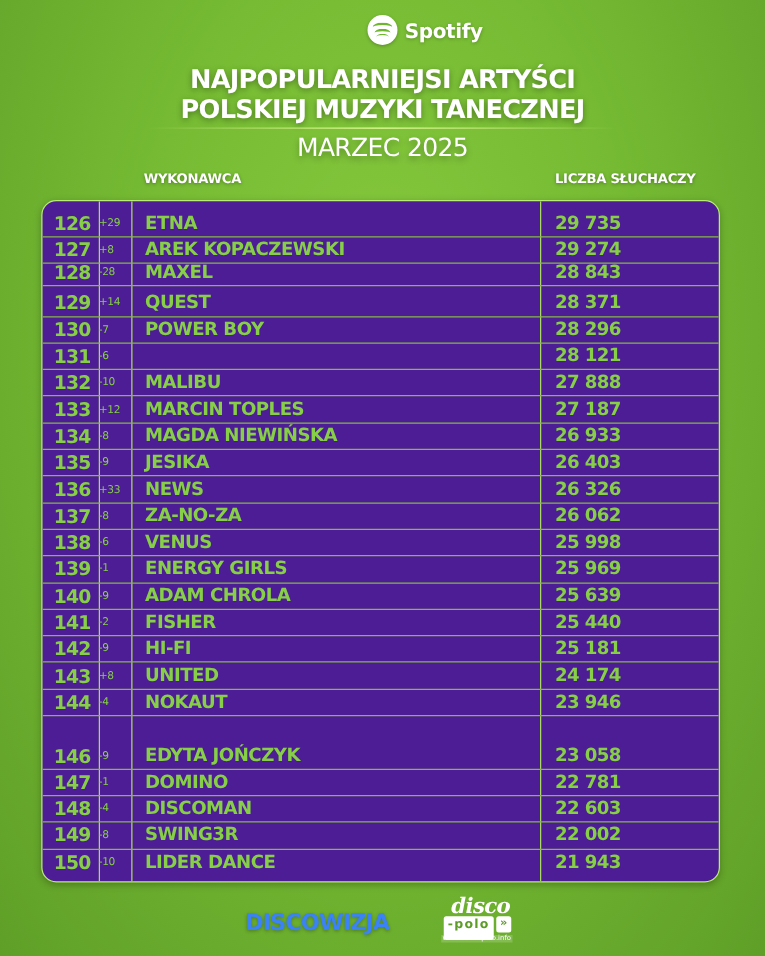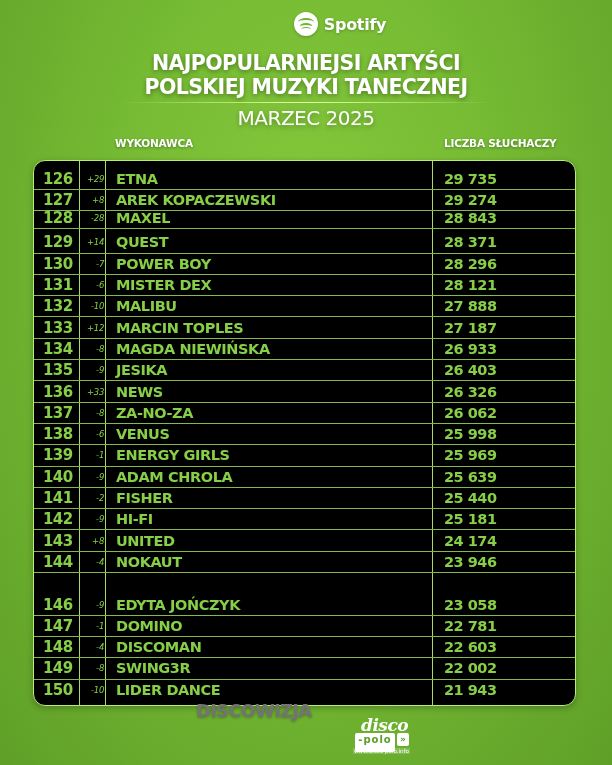--- a/index.html
+++ b/index.html
@@ -45,42 +45,42 @@
   }
   .col-head {
     position: absolute; top: 137px; color: #fff; font-weight: bold;
     font-size: 10.5px; letter-spacing: -0.2px;
     text-shadow: 0 1px 3px rgba(0,0,0,0.35);
   }
   .col-head.artist { left: 115px; }
   .col-head.listeners { left: 444px; }
   .table {
     position: absolute; left: 33px; top: 160px; width: 543px; height: 546px;
-    background: #000000;
+    background: #4c1d95;
     border: 1.5px solid #b9ec78;
     border-radius: 12px;
     box-sizing: border-box;
     overflow: hidden;
     box-shadow: 0 2px 6px rgba(0,0,0,0.25);
   }
   .vline {
     position: absolute; top: 0; bottom: 0; width: 1px; background: #a8d960;
   }
   .row {
     position: absolute; left: 0; width: 100%; height: 21.2px;
     border-bottom: 1px solid #86b84a; box-sizing: border-box;
   }
   .row.last { border-bottom: none; }
   .cell { position: absolute; top: 0; height: 20px; line-height: 21px; color: #86cf46; font-weight: bold; white-space: nowrap; }
   .c-rank { left: 9px; width: 38px; font-size: 15px; letter-spacing: -0.6px; }
-  .c-change { left: 45px; width: 25px; text-align: right; font-size: 8.5px; font-weight: normal; letter-spacing: -0.3px; font-style: italic; }
+  .c-change { left: 45px; width: 25px; text-align: left; font-size: 8.5px; font-weight: normal; letter-spacing: -0.3px; }
   .c-artist { left: 82px; font-size: 14.5px; letter-spacing: -0.4px; }
   .c-listeners { left: 410px; font-size: 14.5px; letter-spacing: -0.5px; }
   .footer-brand {
-    position: absolute; top: 700px; left: 196px; color: #737373; font-weight: bold;
+    position: absolute; top: 728px; left: 196px; color: #3b82f6; font-weight: bold;
     font-size: 18px; letter-spacing: -0.8px;
     text-shadow: 0 1px 3px rgba(0,0,0,0.3);
   }
   .dp-logo { position: absolute; top: 711px; left: 353px; width: 62px; height: 50px; }
   .dp-disco { position: absolute; top: 4px; left: 8px; color: #fff; font-style: italic; font-weight: bold; font-size: 17px; font-family: "DejaVu Serif", serif; letter-spacing: -0.5px; }
   .dp-polo {
     position: absolute; top: 22px; left: 2px; height: 19px; width: 40px;
     background: #fff; border-radius: 2px; color: #5c9c27; font-size: 10px; font-weight: bold;
     line-height: 13px; text-align: center; letter-spacing: 1px;
   }
@@ -141,21 +141,20 @@
     </div>
     <div class="row" style="top: 92.7px;">
       <span class="cell c-rank">130</span>
       <span class="cell c-change">-7</span>
       <span class="cell c-artist">POWER BOY</span>
       <span class="cell c-listeners">28 296</span>
     </div>
     <div class="row" style="top: 114px;">
       <span class="cell c-rank">131</span>
       <span class="cell c-change">-6</span>
-      <span class="cell c-artist">MISTER DEX</span>
       <span class="cell c-listeners">28 121</span>
     </div>
     <div class="row" style="top: 135.3px;">
       <span class="cell c-rank">132</span>
       <span class="cell c-change">-10</span>
       <span class="cell c-artist">MALIBU</span>
       <span class="cell c-listeners">27 888</span>
     </div>
     <div class="row" style="top: 156.6px;">
       <span class="cell c-rank">133</span>

